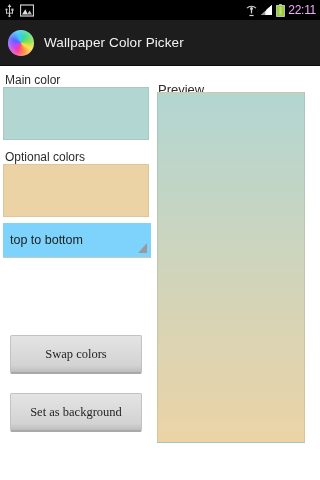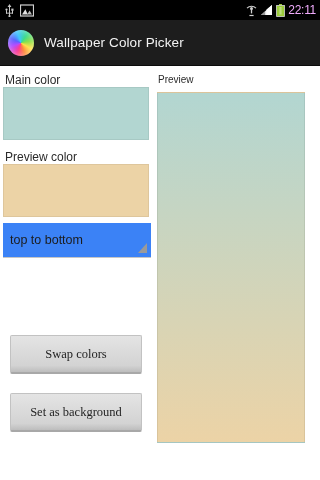--- a/index.html
+++ b/index.html
@@ -67,21 +67,21 @@
     border:1px solid rgba(0,0,0,0.06);
   }
   #main-color-label{ margin-top:8px; }
   #optional-color-label{ margin-top:11px; }
   #gradient-label{ margin-top:11px; }
 
   
   #gradient-spinner{
     position:relative; margin-top:6px;
     width:148px; height:35px;
-    background:#3b82f6;
+    background:#7dd3fc;
     border-bottom:1px solid #c6c6c6;
     display:flex; align-items:center;
   }
   #gradient-spinner-value{
     font-size:12.5px; color:#1c1c1c; padding-left:7px;
   }
   #spinner-triangle{
     position:absolute; right:4px; bottom:4px;
     width:0; height:0;
     border-left:9px solid transparent;
@@ -98,22 +98,22 @@
     border-radius:2px;
     display:flex; align-items:center; justify-content:center;
     font-size:12.5px; color:#1f1f1f;
     font-family:Liberation Serif, serif;
   }
   #swap-colors-button{ top:269px; }
   #set-background-button{ top:327px; }
 
   
   #preview-label{
-    position:absolute; left:158px; top:8px;
-    font-size:10px; color:#2b2b2b;
+    position:absolute; left:158px; top:16px;
+    font-size:13px; color:#2b2b2b;
   }
   #preview-panel{
     position:absolute; left:157px; top:26px;
     width:148px; height:351px;
     border:1px solid rgba(0,0,0,0.07);
   }
 </style>
 </head>
 <body>
 
@@ -162,21 +162,21 @@
   <div id="app-title">Wallpaper Color Picker</div>
 </div>
 
 <div id="content">
 
   <div id="left-col">
 
     <div class="field-label" id="main-color-label">Main color</div>
     <div class="swatch" id="main-color-swatch" style="background: rgb(178, 214, 209);"></div>
 
-    <div class="field-label" id="optional-color-label">Preview color</div>
+    <div class="field-label" id="optional-color-label">Optional colors</div>
     <div class="swatch" id="optional-color-swatch" style="background: rgb(236, 211, 166);"></div>
 
 
     <div id="gradient-spinner">
       <span id="gradient-spinner-value">top to bottom</span>
       <span id="spinner-triangle"></span>
     </div>
 
     <div class="btn" id="swap-colors-button">Swap colors</div>
     <div class="btn" id="set-background-button">Set as background</div>

